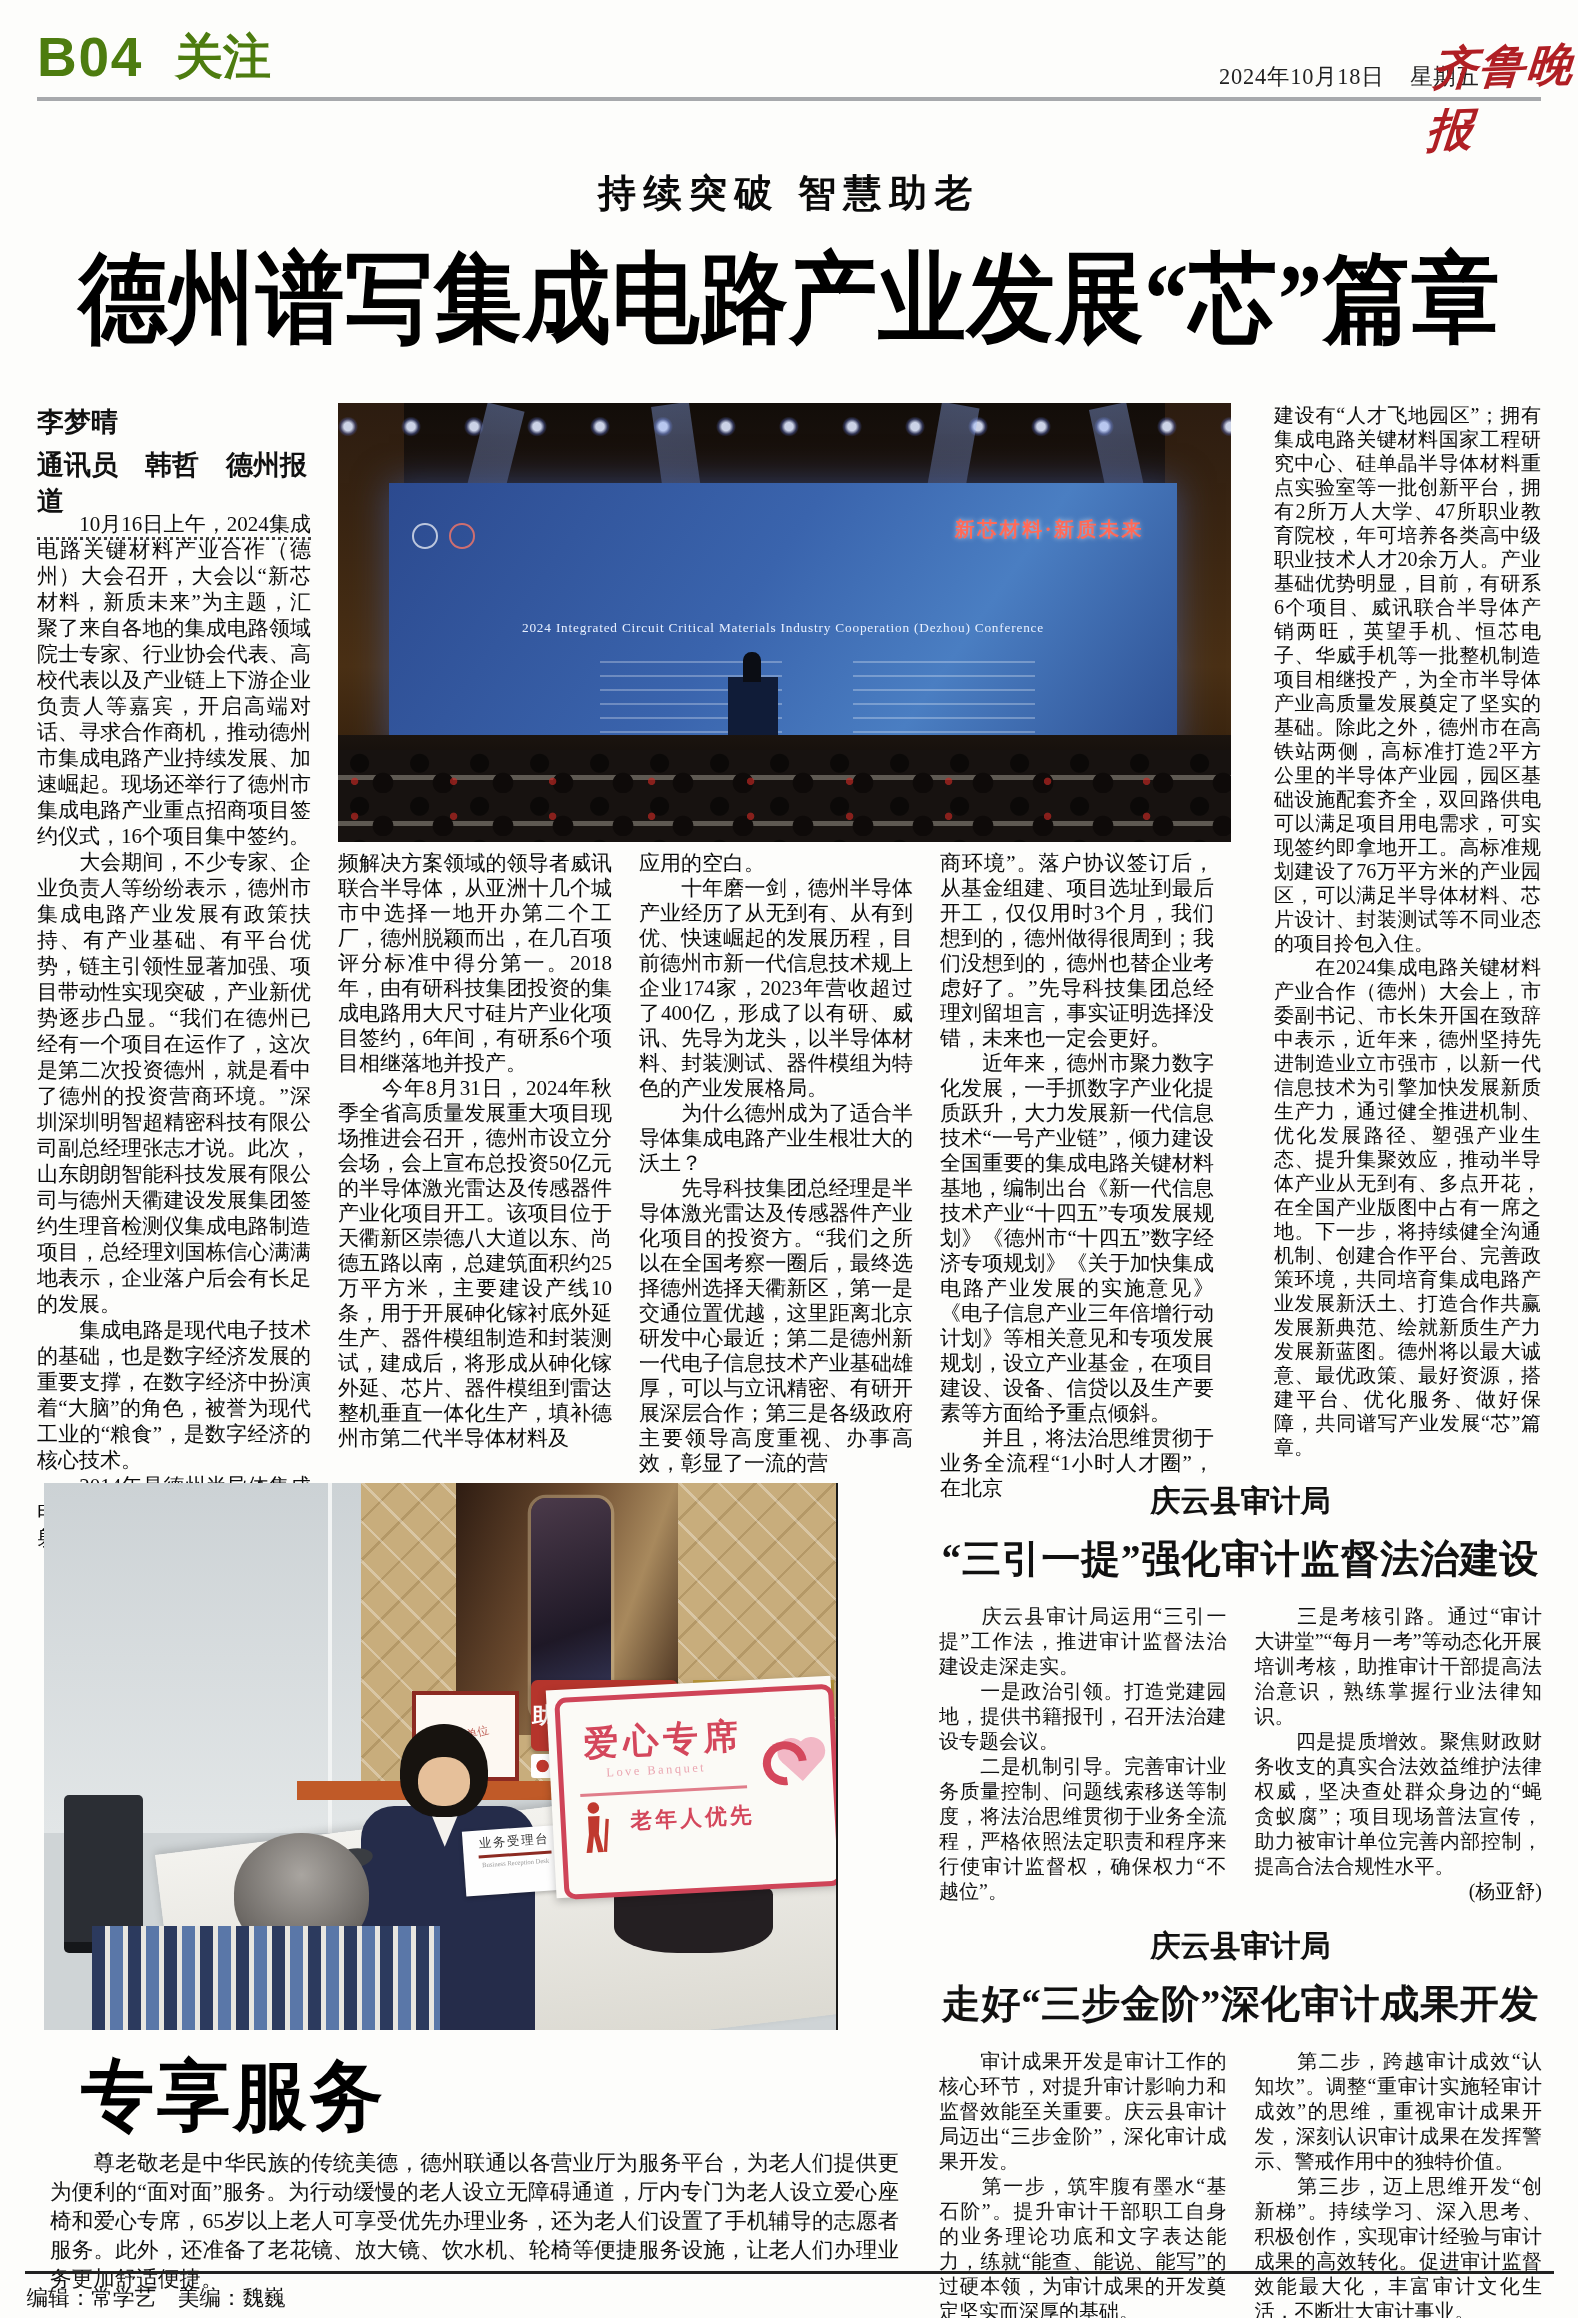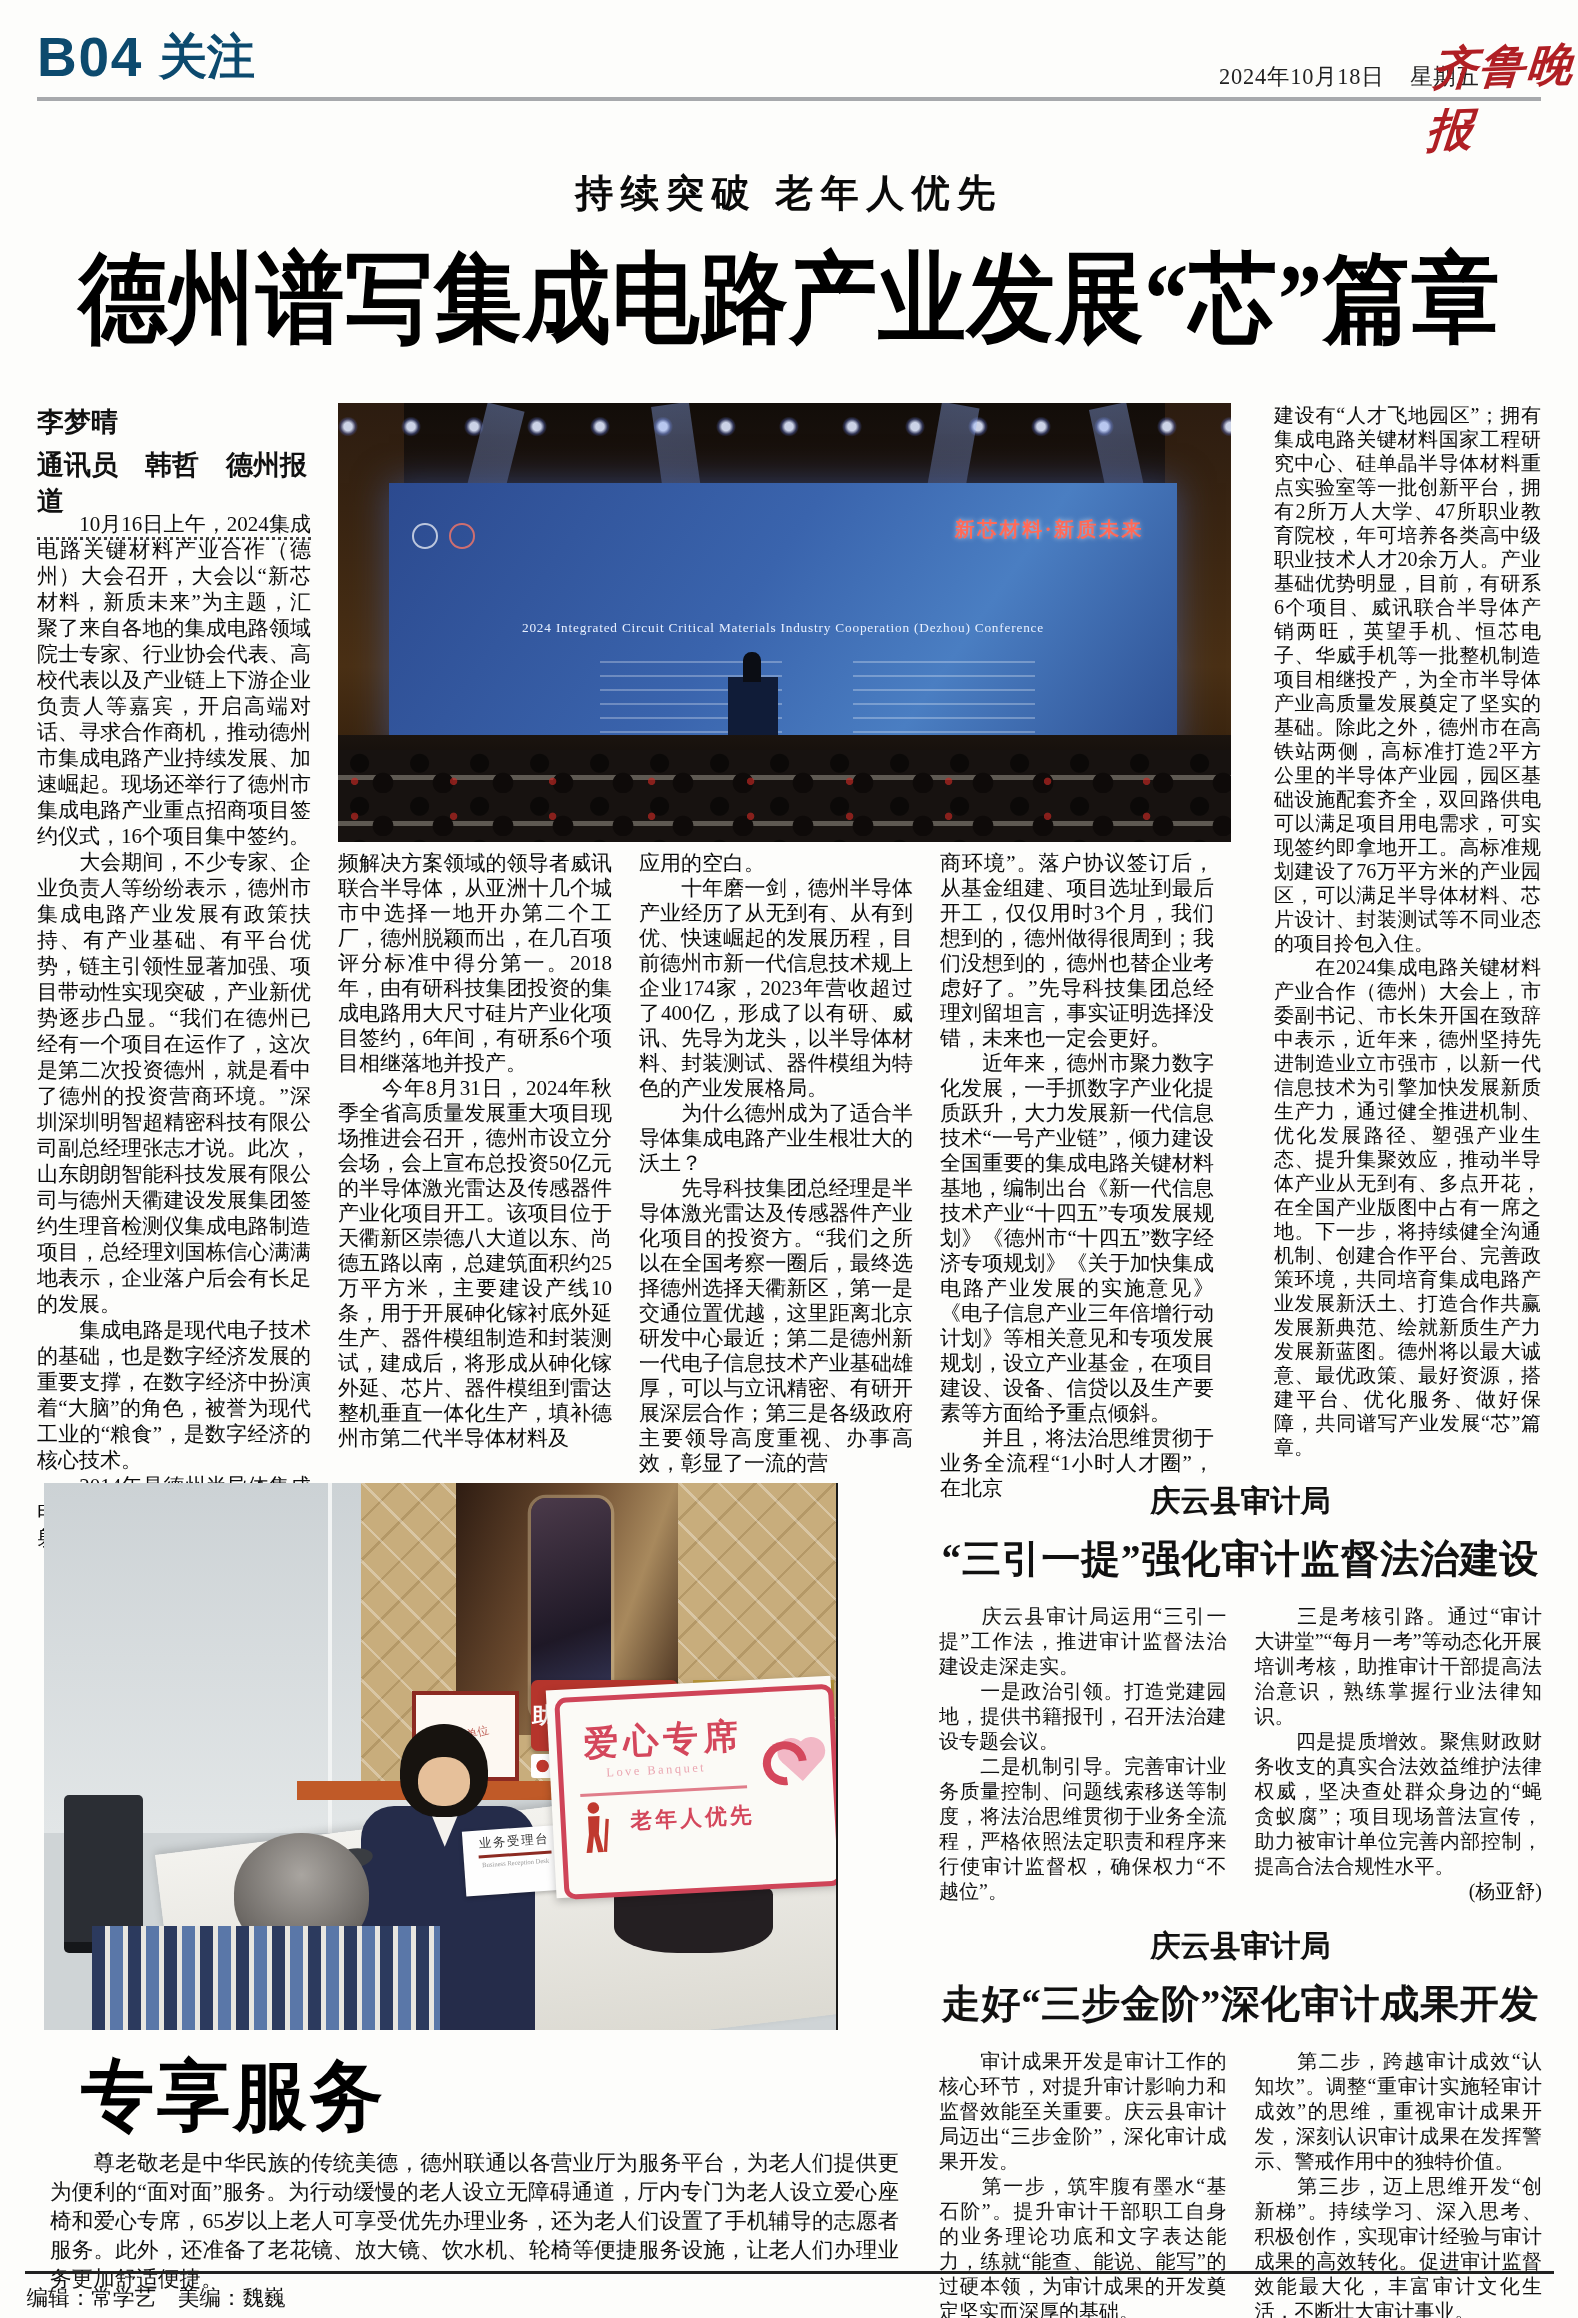--- a/index.html
+++ b/index.html
@@ -1,22 +1,22 @@
 <!DOCTYPE html>
 <html style="font-size:13.3px"><head>
 <meta charset="utf-8">
 <style>
   html,body{margin:0;padding:0;background:#e8e8e8;}
   .page{position:relative;width:1578px;height:2319px;background:#fdfdfb;margin:0 auto;overflow:hidden;
         font-family:"Liberation Serif","DejaVu Serif",serif;color:#111;}
   .abs{position:absolute;}
 
   
-  .hdr-left{left:37px;top:25px;display:flex;align-items:flex-end;gap:16px;
-            font-family:"Liberation Sans","DejaVu Sans",sans-serif;color:#0c4a6e;}
+  .hdr-left{left:37px;top:25px;display:flex;align-items:flex-end;gap:32px;
+            font-family:"Liberation Sans","DejaVu Sans",sans-serif;color:#4d7c0f;}
   .hdr-page{font-size:55px;font-weight:900;letter-spacing:1.7px;}
   .hdr-section{font-size:48px;font-weight:900;}
   .hdr-date{left:1219px;top:61px;font-size:22.4px;letter-spacing:0.8px;color:#222;}
   .masthead{left:1429px;top:36px;font-size:46px;font-weight:900;font-style:italic;
             color:#b01f24;transform:skewX(-6deg) rotate(-2deg);letter-spacing:1.7px;
             font-family:"Liberation Serif",serif;}
   .rule-top{left:37px;top:97px;width:1504px;height:4.1px;background:#a7a9ac;}
   .rule-bottom{left:25px;top:2271px;width:1529px;height:2.5px;background:#222;}
   .footer{left:26.5px;top:2283px;font-size:21.6px;color:#111;}
 
@@ -160,21 +160,21 @@
     <span class="hdr-section">关注</span>
   </div>
   <div class="abs hdr-date">
     <span>2024年10月18日</span>
     <span>&nbsp;&nbsp;</span>
     <span>星期五</span>
   </div>
   <div class="abs masthead">齐鲁晚报</div>
   <div class="abs rule-top"></div>
 
-  <div class="abs kicker">持续突破  老年人优先</div>
+  <div class="abs kicker">持续突破  智慧助老</div>
   <div class="abs headline">德州谱写集成电路产业发展“芯”篇章</div>
 
   <div class="abs byline">
     <div class="a">李梦晴</div>
     <div class="b">通讯员　韩哲　德州报道</div>
   </div>
 
   <div class="abs col c1">
       <p>　　10月16日上午，2024集成电路关键材料产业合作（德州）大会召开，大会以“新芯材料，新质未来”为主题，汇聚了来自各地的集成电路领域院士专家、行业协会代表、高校代表以及产业链上下游企业负责人等嘉宾，开启高端对话、寻求合作商机，推动德州市集成电路产业持续发展、加速崛起。现场还举行了德州市集成电路产业重点招商项目签约仪式，16个项目集中签约。</p>
       <p>　　大会期间，不少专家、企业负责人等纷纷表示，德州市集成电路产业发展有政策扶持、有产业基础、有平台优势，链主引领性显著加强、项目带动性实现突破，产业新优势逐步凸显。“我们在德州已经有一个项目在运作了，这次是第二次投资德州，就是看中了德州的投资营商环境。”深圳深圳明智超精密科技有限公司副总经理张志才说。此次，山东朗朗智能科技发展有限公司与德州天衢建设发展集团签约生理音检测仪集成电路制造项目，总经理刘国栋信心满满地表示，企业落户后会有长足的发展。</p>

